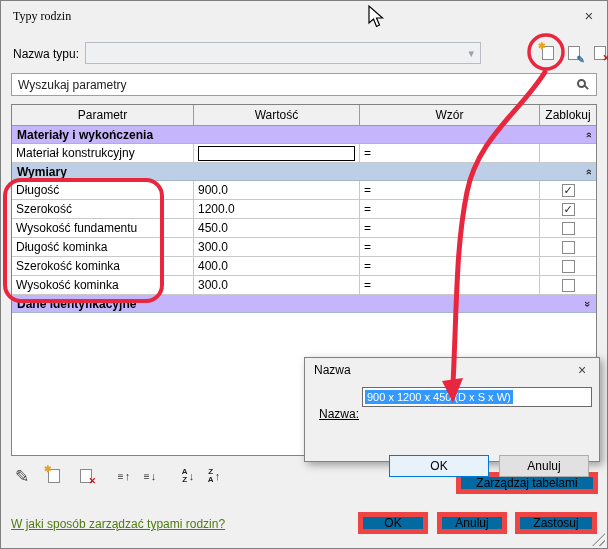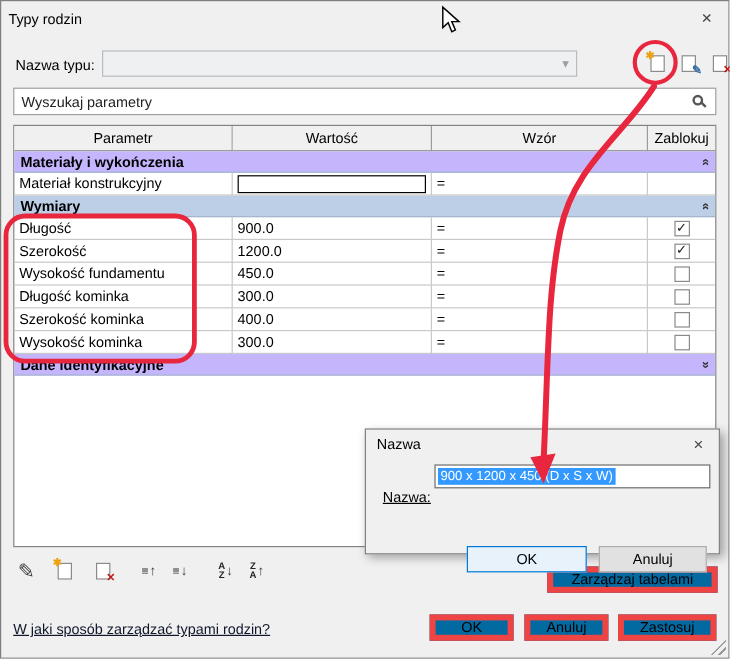--- a/index.html
+++ b/index.html
@@ -3,21 +3,21 @@
 <meta charset="utf-8">
 <style>
   * { box-sizing: border-box; }
   html,body { margin:0; padding:0; }
   body {
     width:608px; height:549px; position:relative; overflow:hidden;
     font-family:"Liberation Sans", sans-serif; font-size:12px; color:#000;
     background:#f0f0f0;
   }
   .dlg { position:absolute; inset:0; background:#f0f0f0; border:1px solid #7f7f7f; }
-  .titlebar { position:absolute; top:0; left:0; right:0; height:30px; display:flex; align-items:center; padding-left:6px; }
+  .titlebar { position:absolute; top:0; left:0; right:0; height:30px; display:flex; align-items:center; padding-left:12px;font-family:Liberation Serif, serif; }
   .close-btn { position:absolute; right:0; top:0; width:36px; height:28px; display:flex; align-items:center; justify-content:center; font-size:15px; color:#444; cursor:pointer; }
 
   
   .type-label { position:absolute; left:12px; top:46px; }
   .combo { position:absolute; left:84px; top:41px; width:396px; height:22px; background:#eef0f2; border:1px solid #b8bcc0; }
   .combo-arrow { position:absolute; right:6px; top:4px; color:#9aa0a6; font-size:11px; }
   .tool-btn { position:absolute; top:41px; width:22px; height:22px; display:flex; align-items:center; justify-content:center; background:transparent; border:1px solid transparent; padding:0; }
   .page { width:12px; height:14px; background:#fff; border:1px solid #8a8a8a; position:relative; }
   .badge { position:absolute; font-size:9px; line-height:9px; font-weight:bold; }
   .badge-star { color:#eba312; left:-5px; top:-5px; }
@@ -55,21 +55,21 @@
   .mv .lines { font-size:10px; }
   .sort { display:flex; align-items:center; gap:1px; }
   .sort .letters { display:flex; flex-direction:column; font-size:8px; font-weight:bold; line-height:8px; color:#222; }
   .sort .arr { font-size:11px; color:#333; }
 
   .btn { position:absolute; height:22px; background:#0369a1; border:5px solid #ef4444; display:flex; align-items:center; justify-content:center; font-size:12px; font-family:"Liberation Sans",sans-serif; }
   .btn-manage { left:455px; top:471px; width:142px; }
   .btn-ok2 { left:357px; top:511px; width:70px; }
   .btn-cancel2 { left:436px; top:511px; width:70px; }
   .btn-apply { left:514px; top:511px; width:82px; }
-  .help-link { position:absolute; left:10px; top:516px; color:#0f172a; text-decoration:underline; cursor:pointer; }
+  .help-link { position:absolute; left:10px; top:516px; color:#4d7c0f; text-decoration:underline; cursor:pointer; }
 
   .grip { position:absolute; right:2px; bottom:2px; width:13px; height:13px;
     background:repeating-linear-gradient(135deg,#9a9a9a 0 1.5px,transparent 1.5px 4.5px);
     clip-path:polygon(100% 0,100% 100%,0 100%); }
 
   
   .ndlg { position:absolute; left:304px; top:357px; width:296px; height:105px; background:#f0f0f0; border:1px solid #828282; box-shadow:3px 3px 8px rgba(0,0,0,.35); z-index:20; }
   .ndlg-title { position:absolute; top:0; left:0; right:0; height:24px; display:flex; align-items:center; padding-left:9px; }
   .ndlg-close { position:absolute; right:0; top:0; width:34px; height:23px; display:flex; align-items:center; justify-content:center; font-size:14px; color:#444; cursor:pointer; }
   .ndlg-label { position:absolute; left:14px; top:49px;text-decoration:underline; }

